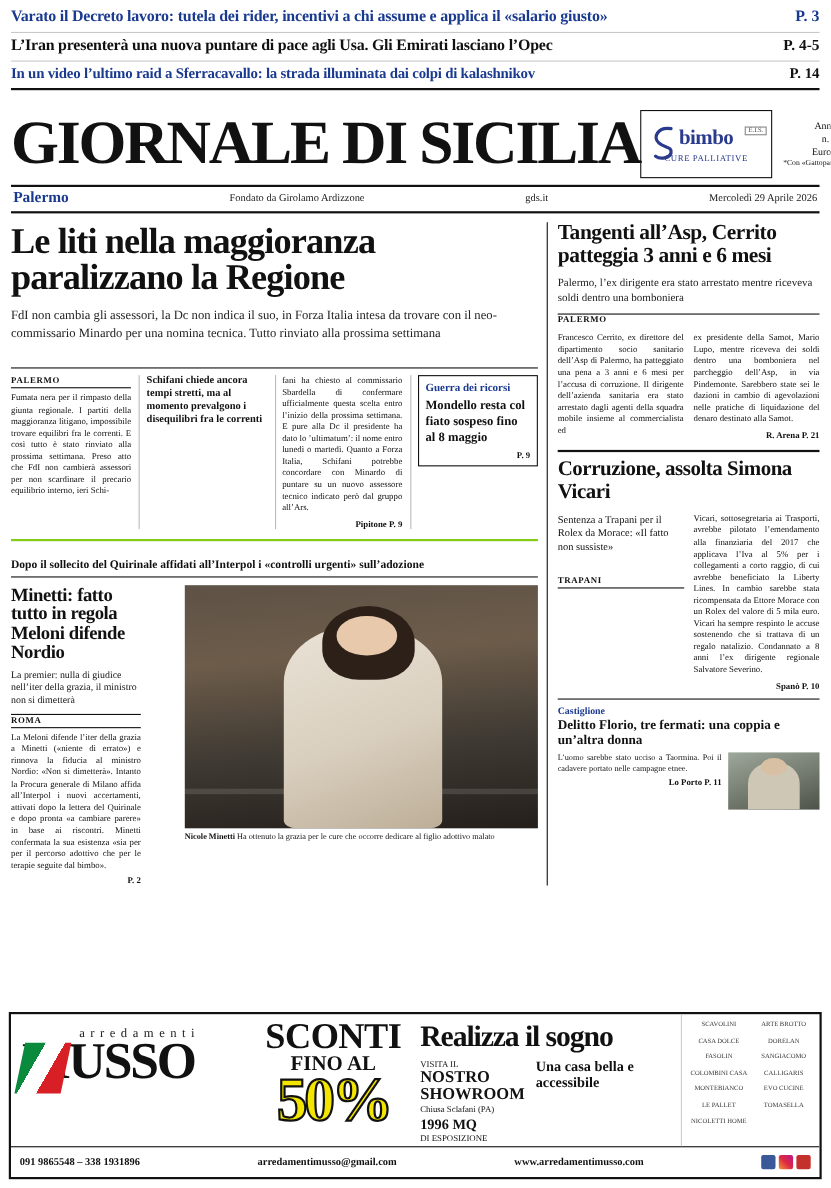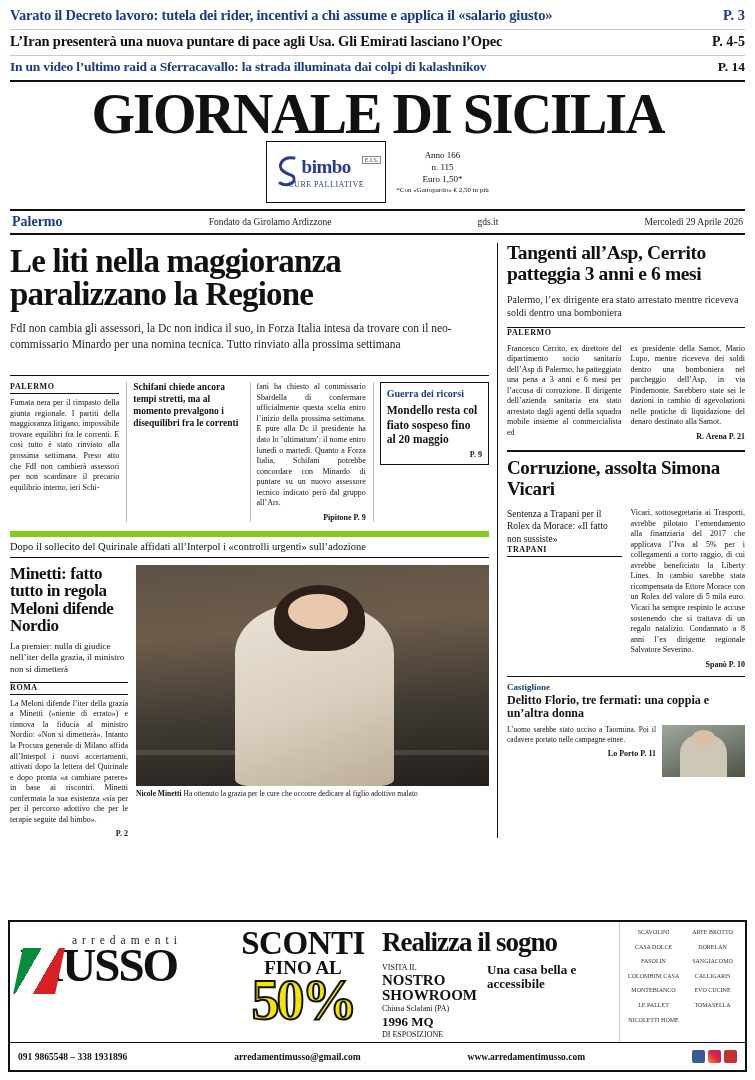--- a/index.html
+++ b/index.html
@@ -26,22 +26,21 @@
   .t1 .teaser-text { font-size:14.5px; color:#1a3a8f; }
   .t1 .teaser-page { font-size:14.5px; color:#1a3a8f; }
   .t2 .teaser-text { font-size:14.5px; color:#111; }
   .t2 .teaser-page { font-size:14px; color:#111; }
   .t3 .teaser-text { font-size:13.5px; color:#1a3a8f; }
   .t3 .teaser-page { font-size:13.5px; color:#111; }
 
   
   .masthead {
     display:flex; align-items:center; justify-content:space-between;
-    padding:6px 10px 0 10px;
-    flex-direction:column;
+    padding:18px 10px 0 10px;
   }
   .masthead-title {
     font-family:"Liberation Serif", serif;
     font-weight:bold;
     font-size:56px;
     line-height:0.95;
     letter-spacing:-2px;
     white-space:nowrap;
   }
   .masthead-right { display:flex; align-items:flex-start; gap:10px; }
@@ -95,27 +94,27 @@
   .byline { font-size:8px; font-weight:bold; text-align:right; margin-top:4px;}
   .col-sep { border-left:1px solid #bbb; padding-left:6px; }
   .boxed {
     border:1px solid #111; padding:5px 6px;
   }
   .boxed-title { font-size:10px; font-weight:bold; color:#1a3a8f; margin-bottom:4px; }
   .boxed-text { font-size:11.5px; line-height:1.25; font-weight:bold; }
 
   
   .strip-bar {
-    border-top:6px solid #84cc16; border-bottom:1px solid #111;
-    margin-top:9px; padding:4px 0 5px 0;
-    font-size:10.5px; font-weight:normal;
+    border-top:2px solid #84cc16; border-bottom:1px solid #111;
+    margin-top:9px; padding:16px 0 5px 0;
+    font-size:10.5px; font-weight:bold;
   }
   .mid-wrap { display:flex; margin-top:7px; gap:8px; }
   .mid-left { width:118px; }
-  .mid-right { flex:1; }
+  .mid-right { flex:1;margin-left:32px; }
   .headline-mid { font-size:17px; font-weight:bold; line-height:1.03; letter-spacing:-0.4px; }
   .summary-mid { font-size:9px; line-height:1.3; margin-top:6px; border-bottom:1px solid #111; padding-bottom:6px;}
   .photo {
     width:100%; height:221px;
     background:linear-gradient(175deg,#5e5246 0%, #6d5c4a 30%, #3f3a33 65%, #241f1b 100%);
     position:relative; overflow:hidden;
   }
   .photo .figure {
     position:absolute; left:28%; top:17%; width:45%; height:83%;
     background:linear-gradient(160deg,#e9e2d6 0%, #d9cfbe 55%, #bdae98 100%);
@@ -252,21 +251,21 @@
         <div class="col-sep">
           <div class="boxed-text" style="font-size:9.5px;">Schifani chiede ancora tempi stretti, ma al momento prevalgono i disequilibri fra le correnti</div>
         </div>
         <div class="col-sep">
           <div class="body-text">fani ha chiesto al commissario Sbardella di confermare ufficialmente questa scelta entro l’inizio della prossima settimana. E pure alla Dc il presidente ha dato lo ’ultimatum’: il nome entro lunedì o martedì. Quanto a Forza Italia, Schifani potrebbe concordare con Minardo di puntare su un nuovo assessore tecnico indicato però dal gruppo all’Ars.</div>
           <div class="byline">Pipitone  P. 9</div>
         </div>
         <div class="col-sep">
           <div class="boxed">
             <div class="boxed-title">Guerra dei ricorsi</div>
-            <div class="boxed-text">Mondello resta col fiato sospeso fino al 20 maggio</div>
+            <div class="boxed-text">Mondello resta col fiato sospeso fino al 8 maggio</div>
             <div class="byline">P. 9</div>
           </div>
         </div>
       </div>
 
       <div class="strip-bar">Dopo il sollecito del Quirinale affidati all’Interpol i «controlli urgenti» sull’adozione</div>
 
       <div class="mid-wrap">
         <div class="mid-left">
           <div class="headline-mid">Minetti: fatto tutto in regola Meloni difende Nordio</div>
@@ -300,21 +299,21 @@
           <span>ex presidente della Samot, Mario Lupo, mentre riceveva dei soldi dentro una bomboniera nel parcheggio dell’Asp, in via Pindemonte. Sarebbero state sei le dazioni in cambio di agevolazioni nelle pratiche di liquidazione del denaro destinato alla Samot.</span>
           <div class="byline">R. Arena  P. 21</div>
         </div>
       </div>
 
       <div class="r-rule">
         <div class="r-headline2">Corruzione, assolta Simona Vicari</div>
         <div class="r-cols" style="margin-top:9px;">
           <div>
             <div class="r-sub2" style="margin-top:0;">Sentenza a Trapani per il Rolex da Morace: «Il fatto non sussiste»</div>
-            <div class="kicker" style="margin-top:0;">TRAPANI</div>
+            <div class="kicker" style="margin-top:19px;">TRAPANI</div>
           </div>
           <div>
             <div class="body-text">Vicari, sottosegretaria ai Trasporti, avrebbe pilotato l’emendamento alla finanziaria del 2017 che applicava l’Iva al 5% per i collegamenti a corto raggio, di cui avrebbe beneficiato la Liberty Lines. In cambio sarebbe stata ricompensata da Ettore Morace con un Rolex del valore di 5 mila euro. Vicari ha sempre respinto le accuse sostenendo che si trattava di un regalo natalizio. Condannato a 8 anni l’ex dirigente regionale Salvatore Severino.</div>
             <div class="byline">Spanò  P. 10</div>
           </div>
         </div>
       </div>
 
       <div class="bottom-right">
         <div class="kicker-blue">Castiglione</div>

